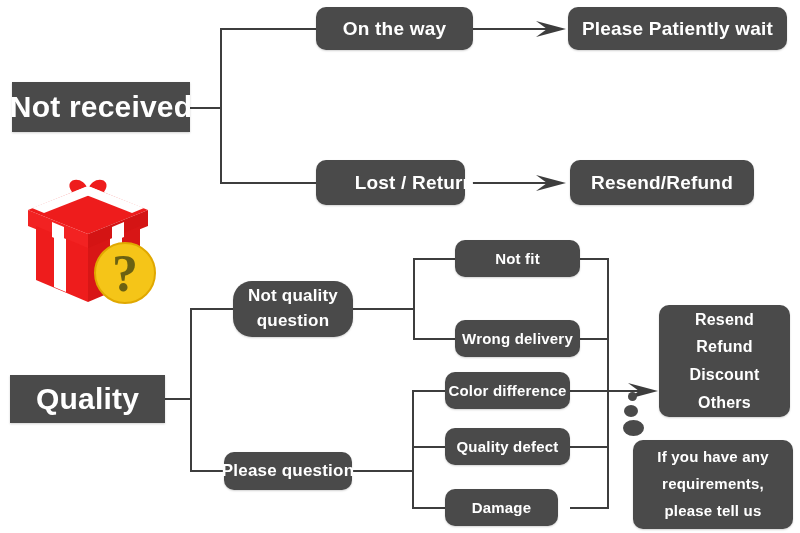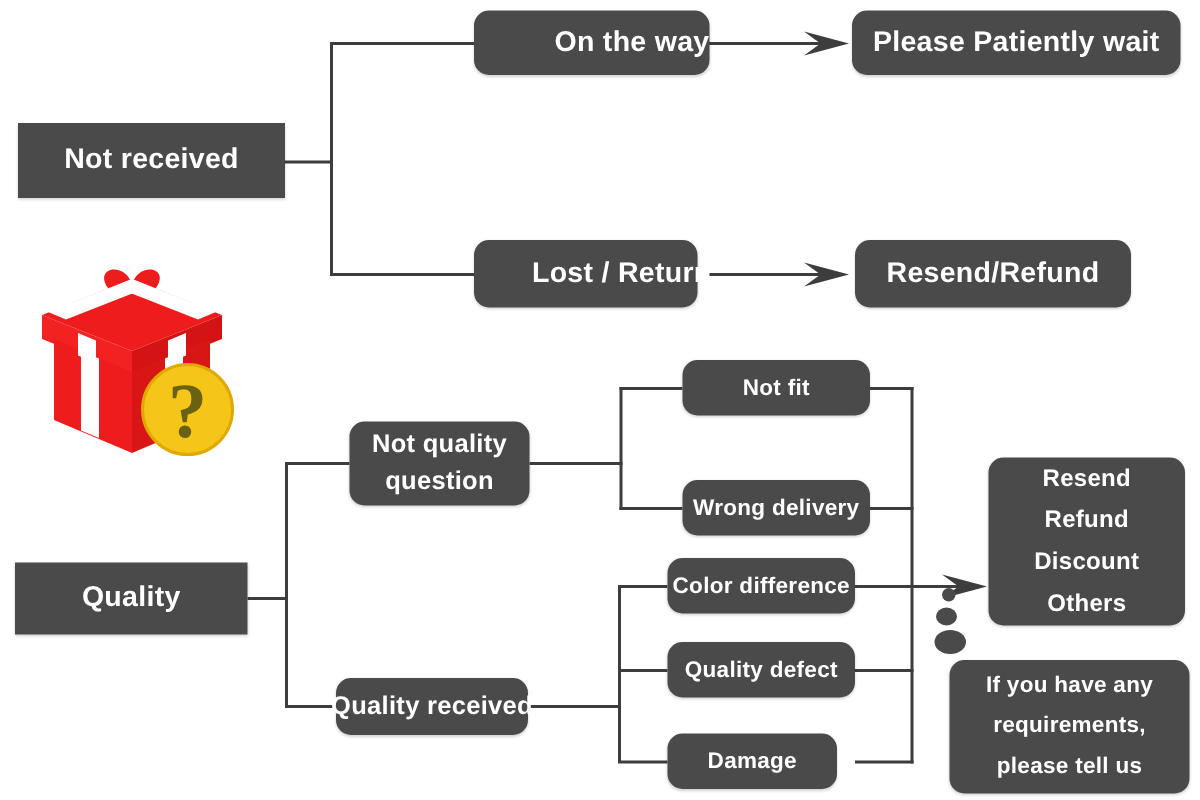--- a/index.html
+++ b/index.html
@@ -31,21 +31,21 @@
     justify-content: center;
     text-align: center;
     font-weight: bold;
     letter-spacing: 0.2px;
     line-height: 1.45;
     box-shadow: 0 1px 2px rgba(0,0,0,0.18);
     z-index: 4;
   }
   .node .line { display: block; white-space: nowrap; }
 
-  .node-root     { font-size: 19px; border-radius: 0; }
+  .node-root     { font-size: 30px; border-radius: 0; }
   .node-mid      { font-size: 17px; }
   .node-leaf     { font-size: 15px; }
   .node-terminal { font-size: 19px; }
   .node-list     { font-size: 16px; line-height: 1.72; }
   .node-note     { font-size: 15px; line-height: 1.78; }
 
   
   .conn {
     position: absolute;
     background: #3d3d3d;
@@ -159,47 +159,47 @@
       <circle cx="111" cy="105" r="30" fill="#f5c518"></circle>
       <circle cx="111" cy="105" r="30" fill="none" stroke="#e0a800" stroke-width="2"></circle>
       <text x="111" y="123" text-anchor="middle" font-family="'Liberation Serif', serif" font-size="52" font-weight="bold" fill="#6b6112">?</text>
     </svg>
   </div>
 
   <div class="node node-root" style="left:12px; top:82px; width:178px; height:50px;">
     <span class="line">Not received</span>
   </div>
 
-  <div class="node node-terminal" style="left:316px; top:7px; width:157px; height:43px;align-items:flex-end;">
+  <div class="node node-terminal" style="left:316px; top:7px; width:157px; height:43px;">
     <span class="line">On the way</span>
   </div>
 
   <div class="node node-terminal" style="left:568px; top:7px; width:219px; height:43px;">
     <span class="line">Please Patiently wait</span>
   </div>
 
   <div class="node node-terminal" style="left:316px; top:160px; width:149px; height:45px;padding-left:48px;">
     <span class="line">Lost / Return</span>
   </div>
 
   <div class="node node-terminal" style="left:570px; top:160px; width:184px; height:45px;">
     <span class="line">Resend/Refund</span>
   </div>
 
   <div class="node node-root" style="left:10px; top:375px; width:155px; height:48px;">
     <span class="line">Quality</span>
   </div>
 
-  <div class="node node-mid" style="left:233px; top:281px; width:120px; height:56px;">
+  <div class="node node-mid" style="left:233px; top:281px; width:120px; height:56px;border-radius:19px;">
     <span class="line">Not quality</span>
     <span class="line">question</span>
   </div>
 
   <div class="node node-mid" style="left:224px; top:452px; width:128px; height:38px;">
-    <span class="line">Quality received</span>
+    <span class="line">Please question</span>
   </div>
 
   <div class="node node-leaf" style="left:455px; top:240px; width:125px; height:37px;">
     <span class="line">Not fit</span>
   </div>
 
   <div class="node node-leaf" style="left:455px; top:320px; width:125px; height:37px;text-align:center;">
     <span class="line">Wrong delivery</span>
   </div>
 

